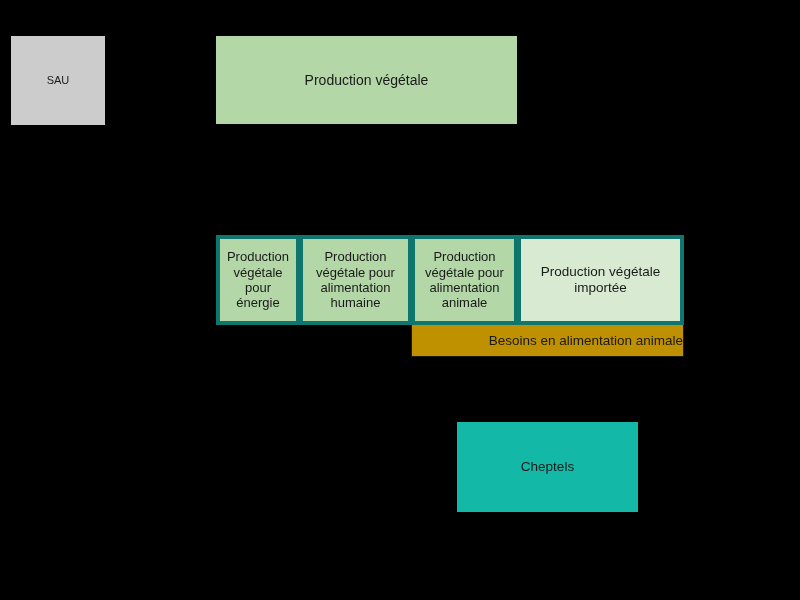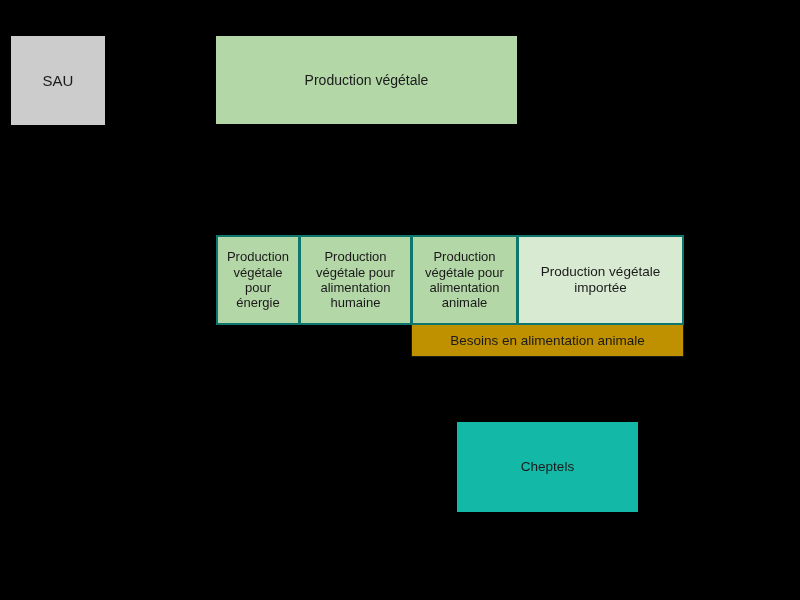--- a/index.html
+++ b/index.html
@@ -29,33 +29,33 @@
     justify-content: center;
     text-align: center;
     color: #1a1a1a;
     line-height: 1.18;
     white-space: pre-line;
   }
   .node-sau {
     left: 11px;  top: 36px;
     width: 94px; height: 89px;
     background: #cccccc;
-    font-size: 15px;
+    font-size: 11px;
   }
   .node-prod-veg {
     left: 216px; top: 36px;
     width: 301px; height: 88px;
     background: #b4d7a8;
     font-size: 14px;
   }
   .node-row-mid {
     top: 235px;
     height: 90px;
     font-size: 13px;
-    border: 2px solid #0f766e;
+    border: 4px solid #0f766e;
   }
   .node-energie {
     left: 216px;
     width: 84px;
     background: #b4d7a8;
   }
   .node-humaine {
     left: 299px;
     width: 113px;
     background: #b4d7a8;
@@ -71,20 +71,21 @@
     background: #d9ead3;
     font-size: 13.5px;
   }
   .node-besoins {
     left: 411px; top: 325px;
     width: 273px; height: 32px;
     background: #bf9000;
     font-size: 13.5px;
     border: 1px solid #1a1a1a;
     border-top: none;
+    justify-content: flex-end;
   }
   .node-cheptels {
     left: 457px; top: 422px;
     width: 181px; height: 90px;
     background: #14b8a6;
     font-size: 13.5px;
   }
 </style>
 </head>
 <body>

